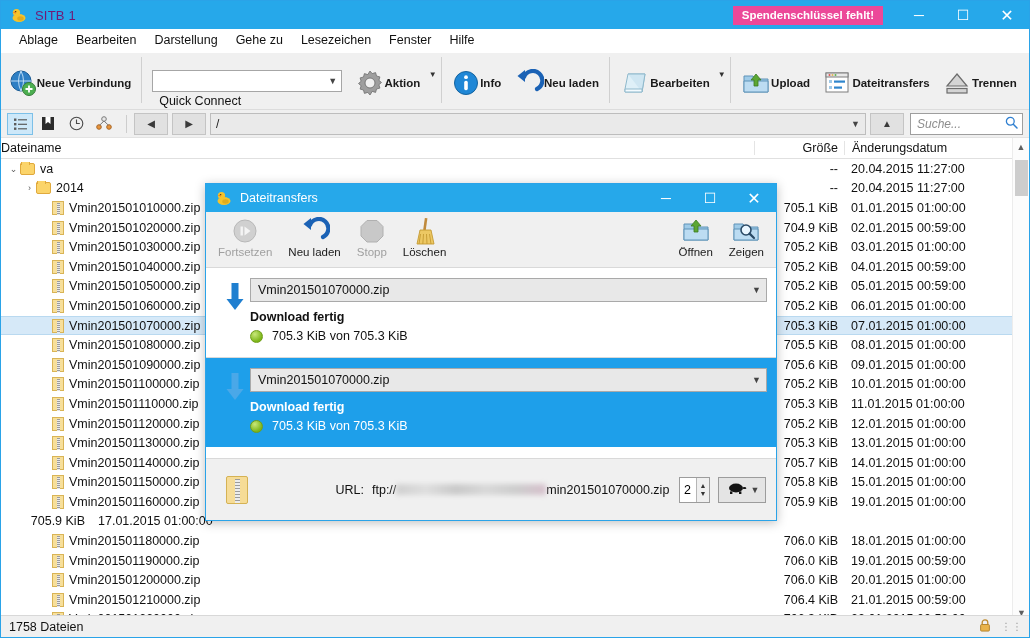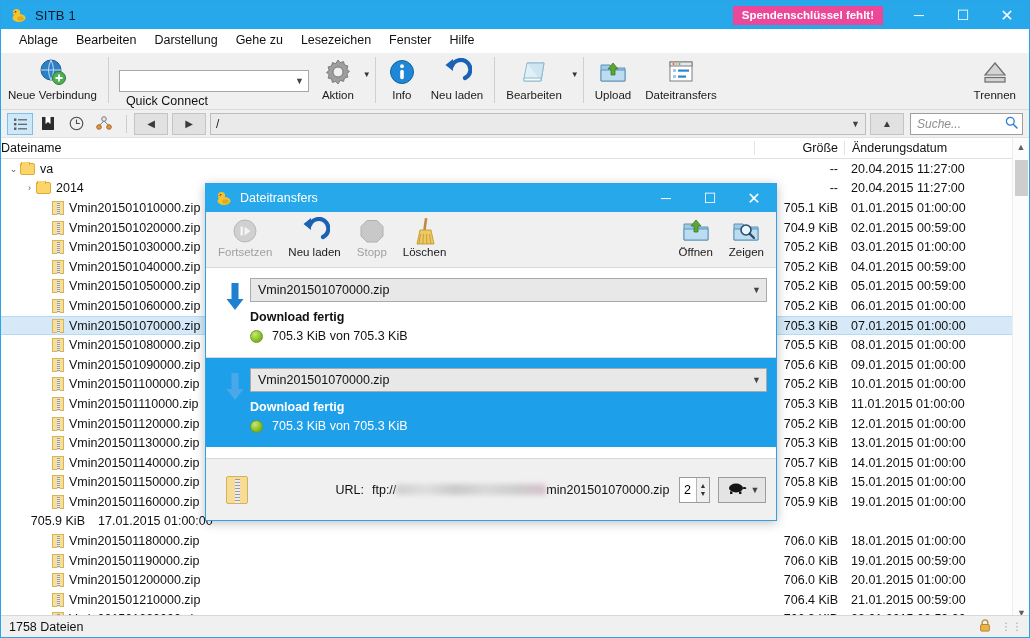--- a/index.html
+++ b/index.html
@@ -22,21 +22,21 @@
   
   .titlebar {
     height: 28px;
     background: #26a8ea;
     display: flex;
     align-items: center;
     position: relative;
   }
   .tb-icon { margin-left: 9px; width: 18px; height: 18px; display:flex; align-items:center; justify-content:center; font-size: 15px; }
   .tb-title {
-    color: #0f172a;
+    color: #701a75;
     font-size: 13px;
     margin-left: 7px;
     letter-spacing: .2px;
   }
   .tb-spacer { flex: 1; }
   .donate-badge {
     background: #ec4899;
     color: #ffffff;
     font-size: 11.5px;
     font-weight: bold;
@@ -72,26 +72,26 @@
   .toolbar {
     height: 57px;
     background: #f0f0f0;
     border-bottom: 1px solid #dcdcdc;
     display: flex;
     align-items: flex-start;
     position: relative;
   }
   .tbtn {
     display: flex;
-    flex-direction: column;
     align-items: center;
-    justify-content: flex-start;
+    justify-content: center;
     padding: 3px 7px 0 7px;
     min-width: 44px;
     height: 56px;
+    font-weight: bold;
   }
   .tbtn .ico { height: 32px; display: flex; align-items: center; justify-content: center; }
   .tbtn .lbl { font-size: 11.5px; color: #1a1a1a; margin-top: 1px; white-space: nowrap; }
   .tb-sep { width: 1px; height: 46px; background: #d0d0d0; margin: 4px 4px 0 4px; }
   .qc-wrap { display: flex; align-items: center; height: 56px; padding: 0 6px; }
   .quickconnect {
     width: 190px; height: 22px;
     background: #ffffff;
     border: 1px solid #a6a6a6;
     display: flex; align-items: center;

